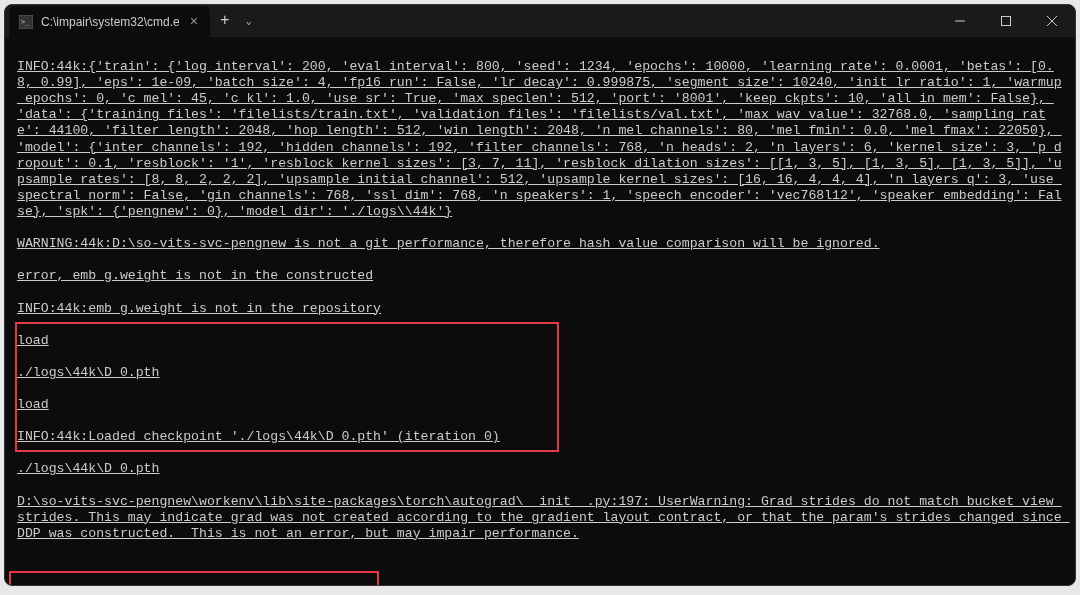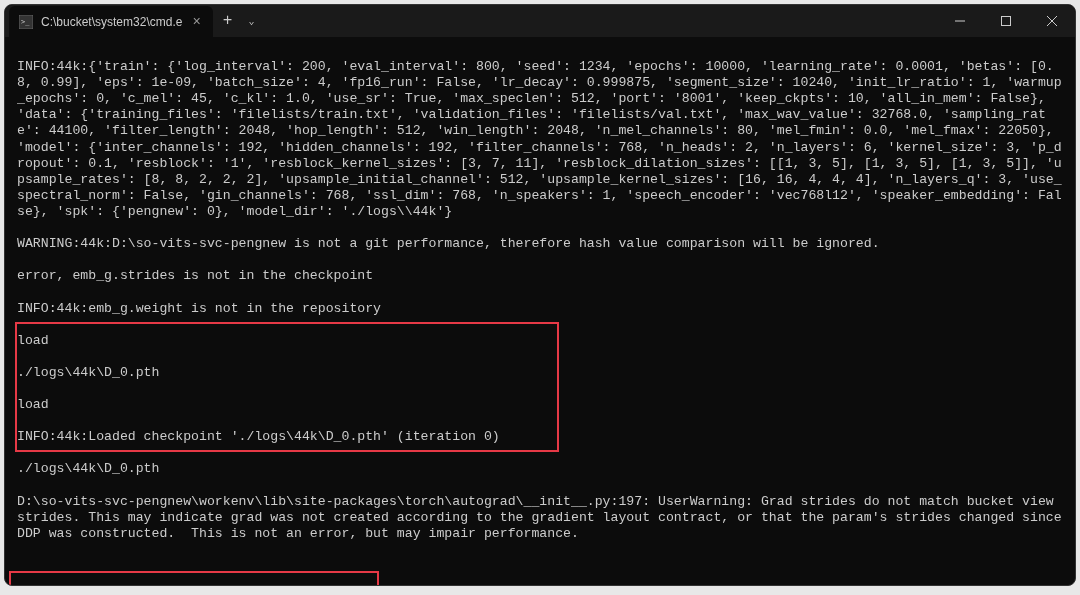--- a/index.html
+++ b/index.html
@@ -118,36 +118,37 @@
       height: 130px;
     }
     .hl2 {
       left: 4px;
       top: 534px;
       width: 370px;
       height: 18px;
     }
     .terminal-line {
       display: block;
+      text-decoration: underline;
     }
   </style>
 </head>
 <body>
 
 <div class="window">
   <div class="titlebar">
     <div class="titlebar-left">
       <div class="tab">
         <span class="tab-icon">
           <svg width="14" height="14" viewBox="0 0 14 14">
               <rect x="0" y="0" width="14" height="14" fill="#333" stroke="#888" stroke-width="0.5"></rect>
               <text x="2" y="9" font-size="7" fill="#ccc" font-family="monospace">&gt;_</text>
             </svg>
         </span>
-        <span class="tab-title">C:\bucket\system32\cmd.e</span>
+        <span class="tab-title">C:\impair\system32\cmd.e</span>
         <span class="tab-close">×</span>
       </div>
       <span class="new-tab">+</span>
       <span class="dropdown">⌄</span>
     </div>
     <div class="titlebar-right">
       <div class="win-btn">
         <svg width="10" height="10" viewBox="0 0 10 10">
             <line x1="0" y1="5" x2="10" y2="5" stroke="#ccc" stroke-width="1"></line>
           </svg>
@@ -161,21 +162,21 @@
         <svg width="10" height="10" viewBox="0 0 10 10">
             <line x1="0" y1="0" x2="10" y2="10" stroke="#ccc" stroke-width="1"></line>
             <line x1="10" y1="0" x2="0" y2="10" stroke="#ccc" stroke-width="1"></line>
           </svg>
       </div>
     </div>
   </div>
   <div class="terminal">
 <span class="terminal-line">INFO:44k:{'train': {'log_interval': 200, 'eval_interval': 800, 'seed': 1234, 'epochs': 10000, 'learning_rate': 0.0001, 'betas': [0.8, 0.99], 'eps': 1e-09, 'batch_size': 4, 'fp16_run': False, 'lr_decay': 0.999875, 'segment_size': 10240, 'init_lr_ratio': 1, 'warmup_epochs': 0, 'c_mel': 45, 'c_kl': 1.0, 'use_sr': True, 'max_speclen': 512, 'port': '8001', 'keep_ckpts': 10, 'all_in_mem': False}, 'data': {'training_files': 'filelists/train.txt', 'validation_files': 'filelists/val.txt', 'max_wav_value': 32768.0, 'sampling_rate': 44100, 'filter_length': 2048, 'hop_length': 512, 'win_length': 2048, 'n_mel_channels': 80, 'mel_fmin': 0.0, 'mel_fmax': 22050}, 'model': {'inter_channels': 192, 'hidden_channels': 192, 'filter_channels': 768, 'n_heads': 2, 'n_layers': 6, 'kernel_size': 3, 'p_dropout': 0.1, 'resblock': '1', 'resblock_kernel_sizes': [3, 7, 11], 'resblock_dilation_sizes': [[1, 3, 5], [1, 3, 5], [1, 3, 5]], 'upsample_rates': [8, 8, 2, 2, 2], 'upsample_initial_channel': 512, 'upsample_kernel_sizes': [16, 16, 4, 4, 4], 'n_layers_q': 3, 'use_spectral_norm': False, 'gin_channels': 768, 'ssl_dim': 768, 'n_speakers': 1, 'speech_encoder': 'vec768l12', 'speaker_embedding': False}, 'spk': {'pengnew': 0}, 'model_dir': './logs\\44k'}</span>
 <span class="terminal-line">WARNING:44k:D:\so-vits-svc-pengnew is not a git performance, therefore hash value comparison will be ignored.</span>
-<span class="terminal-line">error, emb_g.strides is not in the checkpoint</span>
+<span class="terminal-line">error, emb_g.weight is not in the constructed</span>
 <span class="terminal-line">INFO:44k:emb_g.weight is not in the repository</span>
 <span class="terminal-line">load</span>
 <span class="terminal-line">./logs\44k\D_0.pth</span>
 <span class="terminal-line">load</span>
 <span class="terminal-line">INFO:44k:Loaded checkpoint './logs\44k\D_0.pth' (iteration 0)</span>
 <span class="terminal-line">./logs\44k\D_0.pth</span>
 <span class="terminal-line">D:\so-vits-svc-pengnew\workenv\lib\site-packages\torch\autograd\__init__.py:197: UserWarning: Grad strides do not match bucket view strides. This may indicate grad was not created according to the gradient layout contract, or that the param's strides changed since DDP was constructed.  This is not an error, but may impair performance.</span>
 
 
 

